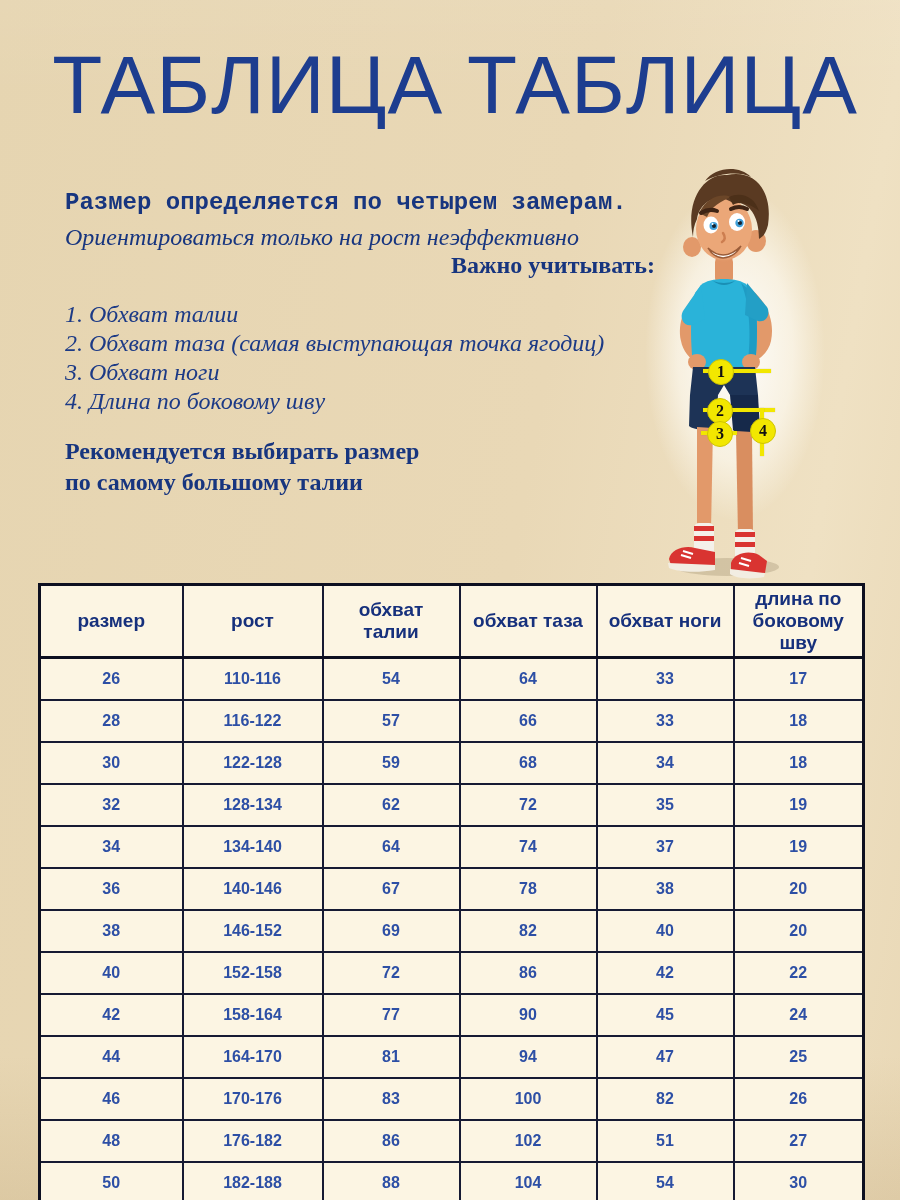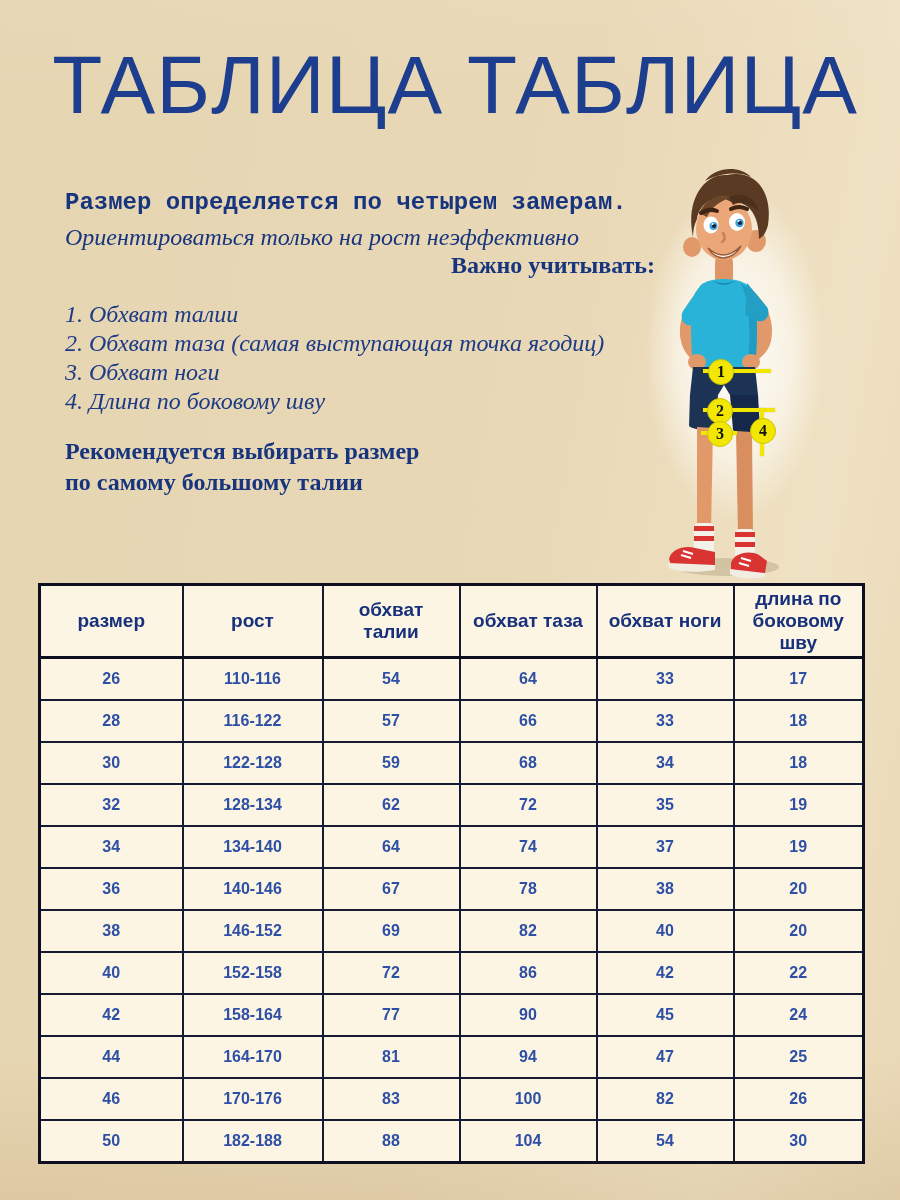--- a/index.html
+++ b/index.html
@@ -265,20 +265,28 @@
         </tr>
         <tr>
           <td>46</td>
           <td>170-176</td>
           <td>83</td>
           <td>100</td>
           <td>82</td>
           <td>26</td>
         </tr>
         <tr>
+          <td>48</td>
+          <td>176-182</td>
+          <td>86</td>
+          <td>102</td>
+          <td>51</td>
+          <td>27</td>
+        </tr>
+        <tr>
           <td>50</td>
           <td>182-188</td>
           <td>88</td>
           <td>104</td>
           <td>54</td>
           <td>30</td>
         </tr>
       </tbody>
   </table>
 

